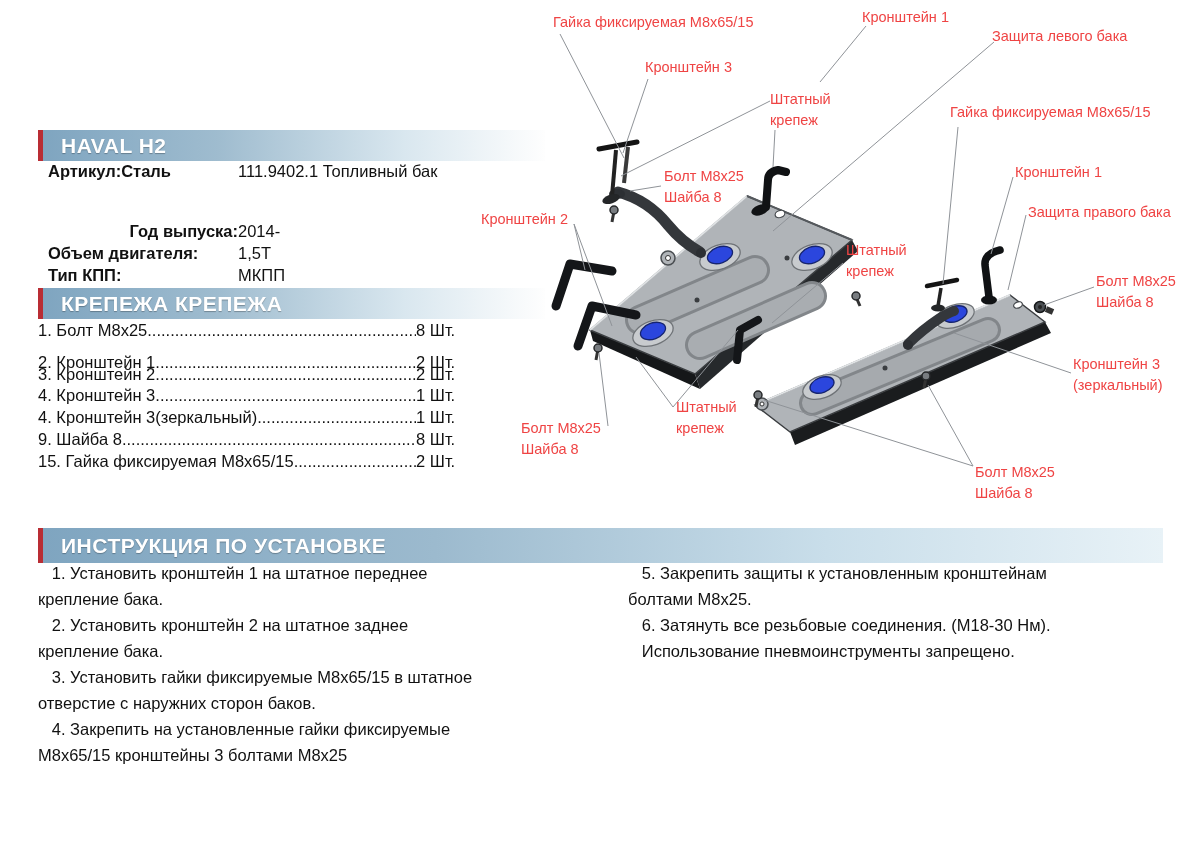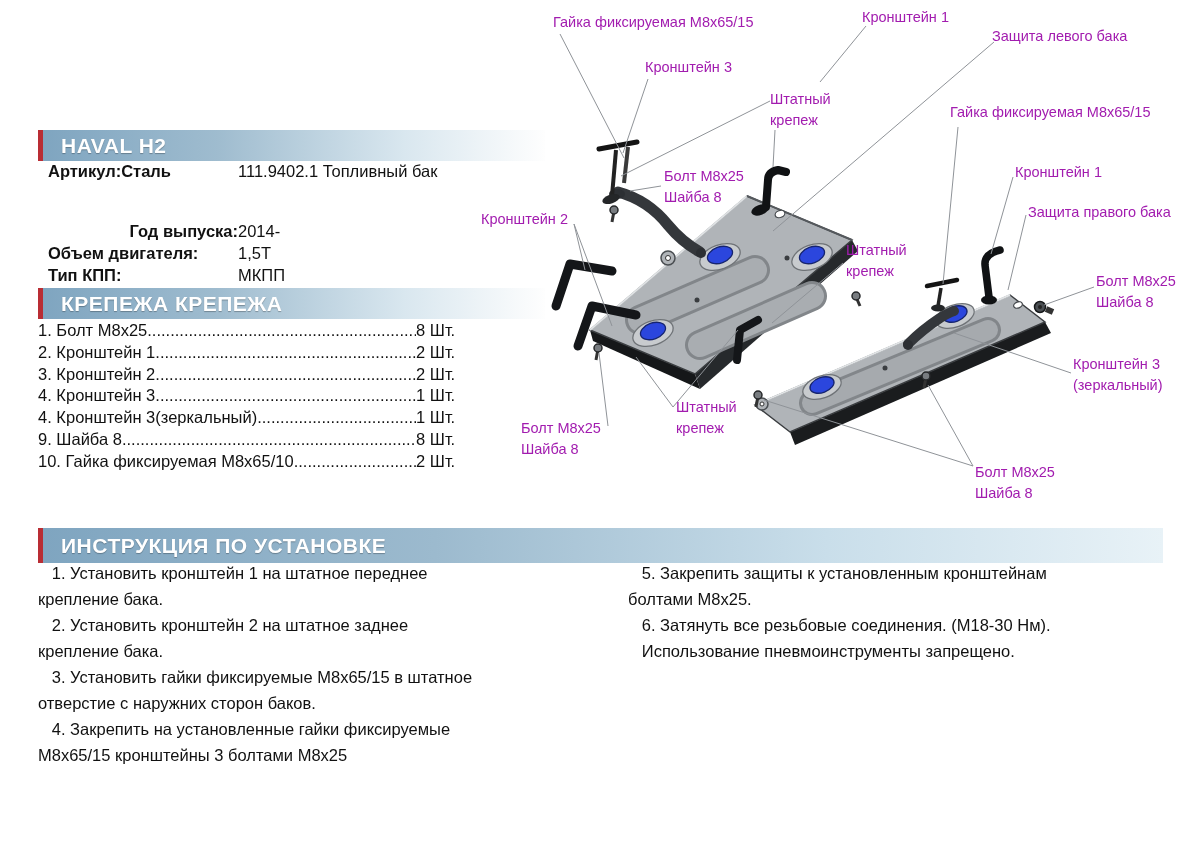--- a/index.html
+++ b/index.html
@@ -17,21 +17,21 @@
   .info-label{font-weight:bold;width:190px;flex:none;}
   .info-value{font-weight:normal;}
   .part-row{position:absolute;left:38px;width:432px;display:flex;
             font-size:16.5px;white-space:nowrap;}
   .part-dots{flex:1;overflow:hidden;}
   .part-qty{width:54px;flex:none;}
   .col{position:absolute;top:560px;font-size:16.5px;line-height:26px;}
   .col p{margin:0;white-space:pre-wrap;}
   #col-left{left:38px;width:585px;}
   #col-right{left:628px;width:555px;}
-  .callout{position:absolute;font-size:14.5px;line-height:1.45;color:#a21caf;white-space:pre-line;}
+  .callout{position:absolute;font-size:14.5px;line-height:1.45;color:#ef4444;white-space:pre-line;}
   #diagram-svg{position:absolute;left:0;top:0;}
 </style>
 </head>
 <body>
 
 <div id="page">
 
   <svg id="diagram-svg" width="1200" height="848" viewBox="0 0 1200 848">
 
     <g>
@@ -207,21 +207,21 @@
 
   <div class="bar bar-short" style="top:288px;">
     <span class="bar-title">КРЕПЕЖА КРЕПЕЖА</span>
   </div>
 
   <div class="part-row" style="top:321px;">
     <span class="part-label">1. Болт М8х25</span>
       <span class="part-dots">..................................................................</span>
       <span class="part-qty">8 Шт.</span>
   </div>
-  <div class="part-row" style="top:343px;">
+  <div class="part-row" style="top:353px;">
     <span class="part-label">2. Кронштейн 1</span>
       <span class="part-dots">..................................................................</span>
       <span class="part-qty">2 Шт.</span>
   </div>
   <div class="part-row" style="top:365px;">
     <span class="part-label">3. Кронштейн 2</span>
       <span class="part-dots">..................................................................</span>
       <span class="part-qty">2 Шт.</span>
   </div>
   <div class="part-row" style="top:386px;">
@@ -233,21 +233,21 @@
     <span class="part-label">4. Кронштейн 3(зеркальный)</span>
       <span class="part-dots">..................................................................</span>
       <span class="part-qty">1 Шт.</span>
   </div>
   <div class="part-row" style="top:430px;justify-content:space-between;">
     <span class="part-label">9. Шайба 8</span>
       <span class="part-dots">..................................................................</span>
       <span class="part-qty">8 Шт.</span>
   </div>
   <div class="part-row" style="top:452px;">
-    <span class="part-label">10. Гайка фиксируемая М8х65/10</span>
+    <span class="part-label">15. Гайка фиксируемая М8х65/15</span>
       <span class="part-dots">..................................................................</span>
       <span class="part-qty">2 Шт.</span>
   </div>
 
   <div class="bar bar-long" style="top:492px;margin-top:36px;">
     <span class="bar-title">ИНСТРУКЦИЯ ПО УСТАНОВКЕ</span>
   </div>
 
   <div class="col" id="col-left">
     <p>   1. Установить кронштейн 1 на штатное переднее

